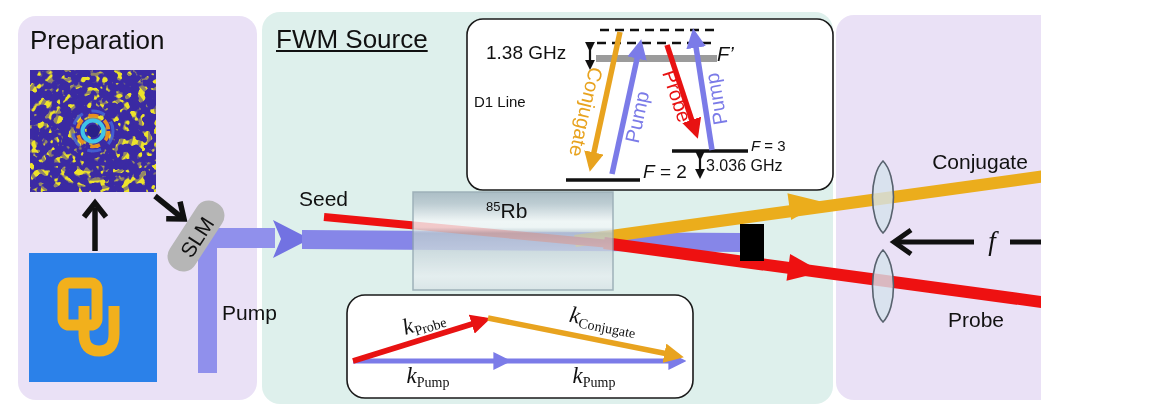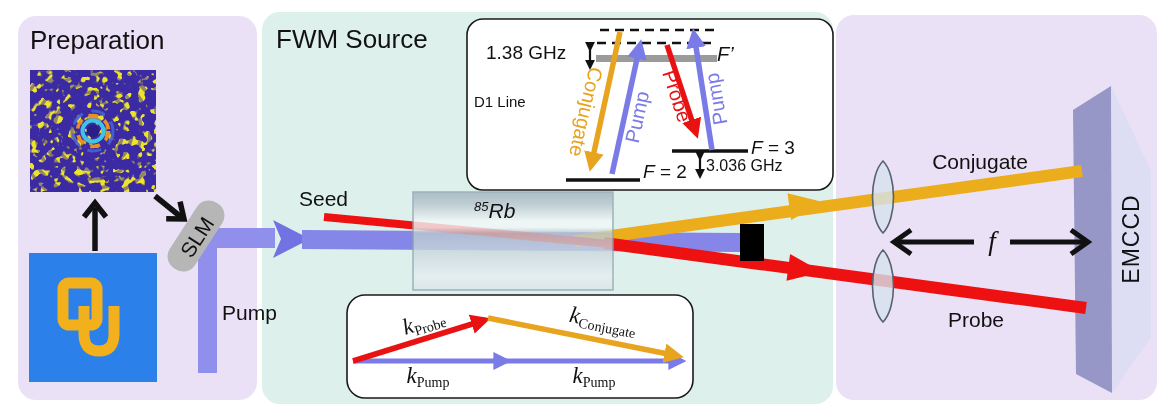--- a/index.html
+++ b/index.html
@@ -1,16 +1,16 @@
 <!DOCTYPE html>
 <html><head>
 <meta charset="utf-8">
 <style>
   html,body{margin:0;padding:0;background:#fff;}
-  .stage{position:relative;width:1171px;height:419px;background:#fff;overflow:hidden;
+  .stage{position:relative;width:1041px;height:419px;background:#fff;overflow:hidden;
          font-family:"Liberation Sans",sans-serif;color:#111;}
   .panel{position:absolute;border-radius:18px;}
   .panel-lav{background:#EAE1F6;}
   .panel-mint{background:#DEF0EC;}
   svg.gfx{position:absolute;left:0;top:0;z-index:2;}
   .lbl{position:absolute;z-index:3;white-space:nowrap;line-height:1;color:#111;}
   .ttl{font-size:26px;}
   .c{transform:translate(-50%,-50%);}
   .it{font-style:italic;}
   .serif{font-family:"Liberation Serif",serif;}
@@ -158,37 +158,37 @@
     <g>
       <rect x="347" y="295" width="346" height="103" rx="18" fill="#fff" stroke="#1A1A1A" stroke-width="1.6"></rect>
       <line x1="353" y1="361" x2="506" y2="361" stroke="#7B7BE8" stroke-width="5" marker-end="url(#mPu)"></line>
       <line x1="506" y1="361" x2="681" y2="361" stroke="#7B7BE8" stroke-width="5" marker-end="url(#mPu)"></line>
       <line x1="353" y1="361" x2="485" y2="320" stroke="#E81212" stroke-width="5.5" marker-end="url(#mRe)"></line>
       <line x1="488" y1="318" x2="678" y2="356" stroke="#E8A31F" stroke-width="5.5" marker-end="url(#mOr)"></line>
     </g>
   </svg>
 
   <div class="lbl ttl" style="left:30px;top:27px;">Preparation</div>
-  <div class="lbl ttl" style="left:276px;top:26px;">FWM Source</div>
+  <div class="lbl ttl" style="left:276px;top:26px;text-decoration:underline;">FWM Source</div>
 
   <div class="lbl c" style="left:197px;top:237px;font-size:21px;transform:translate(-50%,-50%) rotate(-57deg);">SLM</div>
   <div class="lbl" style="left:222px;top:302px;font-size:21px;">Pump</div>
   <div class="lbl" style="left:299px;top:188px;font-size:21px;">Seed</div>
 
-  <div class="lbl" style="left:474px;top:200px;font-size:21px;font-style:italic;"><span class="supiso">85</span><span>Rb</span></div>
+  <div class="lbl" style="left:486px;top:200px;font-size:21px;"><span class="supiso">85</span><span>Rb</span></div>
 
   <div class="lbl" style="left:486px;top:43px;font-size:19px;">1.38 GHz</div>
   <div class="lbl it" style="left:717px;top:44px;font-size:20px;">F’</div>
   <div class="lbl" style="left:474px;top:94px;font-size:15px;">D1 Line</div>
   <div class="lbl orange c" style="left:586px;top:112px;font-size:20px;transform:translate(-50%,-50%) rotate(103deg);">Conjugate</div>
   <div class="lbl purple c" style="left:637px;top:117px;font-size:20px;transform:translate(-50%,-50%) rotate(-78deg);">Pump</div>
   <div class="lbl red c" style="left:677px;top:96px;font-size:20px;transform:translate(-50%,-50%) rotate(72deg);">Probe</div>
   <div class="lbl purple c" style="left:716px;top:99px;font-size:20px;transform:translate(-50%,-50%) rotate(-100deg);">Pump</div>
   <div class="lbl" style="left:643px;top:162px;font-size:19px;text-align:right;"><span class="it">F</span><span> = 2</span></div>
-  <div class="lbl" style="left:751px;top:138px;font-size:19px;"><span class="it">F</span><span> = 3</span></div>
+  <div class="lbl" style="left:751px;top:138px;font-size:15px;"><span class="it">F</span><span> = 3</span></div>
   <div class="lbl" style="left:706px;top:158px;font-size:16px;">3.036 GHz</div>
 
   <div class="lbl c" style="left:424px;top:323px;transform:translate(-50%,-50%) rotate(-17deg);"><span class="kbase">k</span><span class="ksub">Probe</span></div>
   <div class="lbl c" style="left:603px;top:322px;transform:translate(-50%,-50%) rotate(11deg);"><span class="kbase">k</span><span class="ksub">Conjugate</span></div>
   <div class="lbl c" style="left:428px;top:377px;"><span class="kbase">k</span><span class="ksub">Pump</span></div>
   <div class="lbl c" style="left:594px;top:377px;"><span class="kbase">k</span><span class="ksub">Pump</span></div>
 
   <div class="lbl c" style="left:980px;top:161px;font-size:21px;">Conjugate</div>
   <div class="lbl c" style="left:976px;top:319px;font-size:21px;">Probe</div>
   <div class="lbl c serif it" style="left:992px;top:241px;font-size:27px;">f</div>

